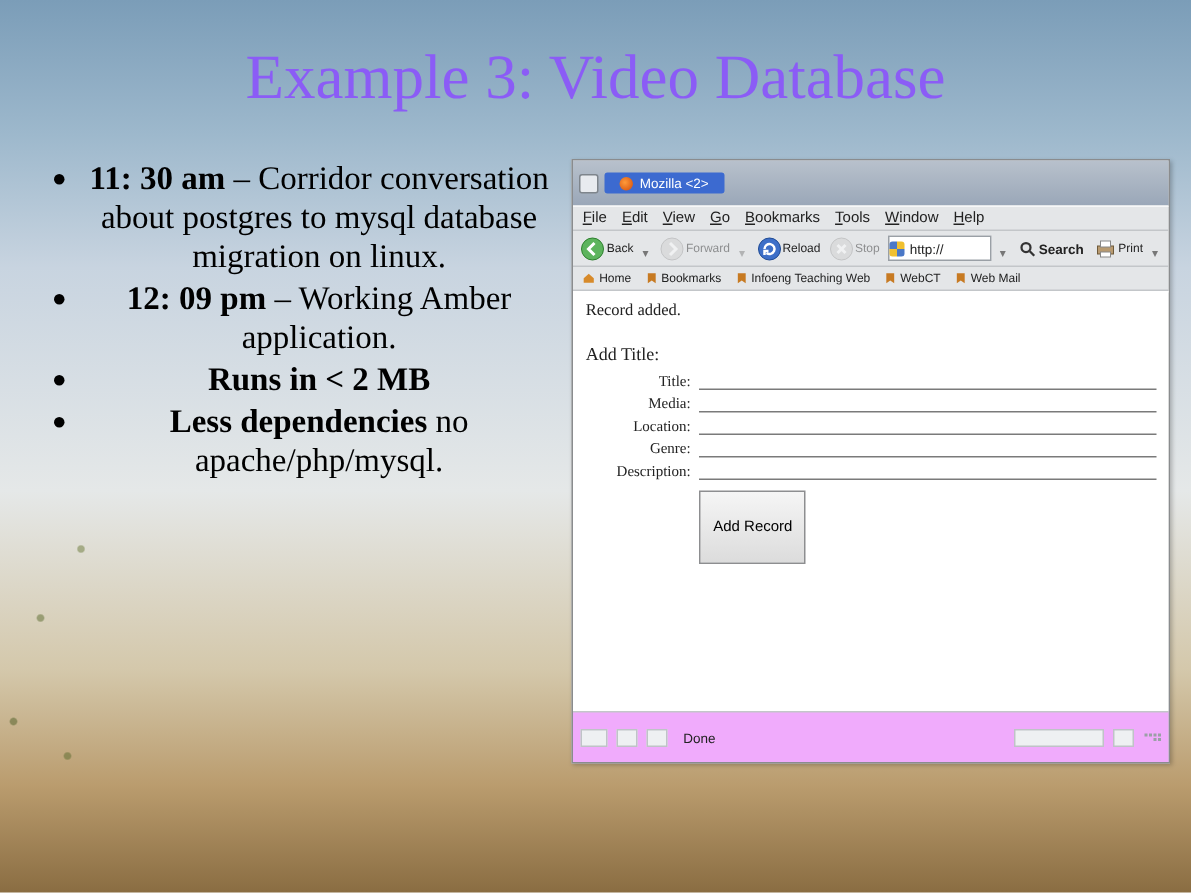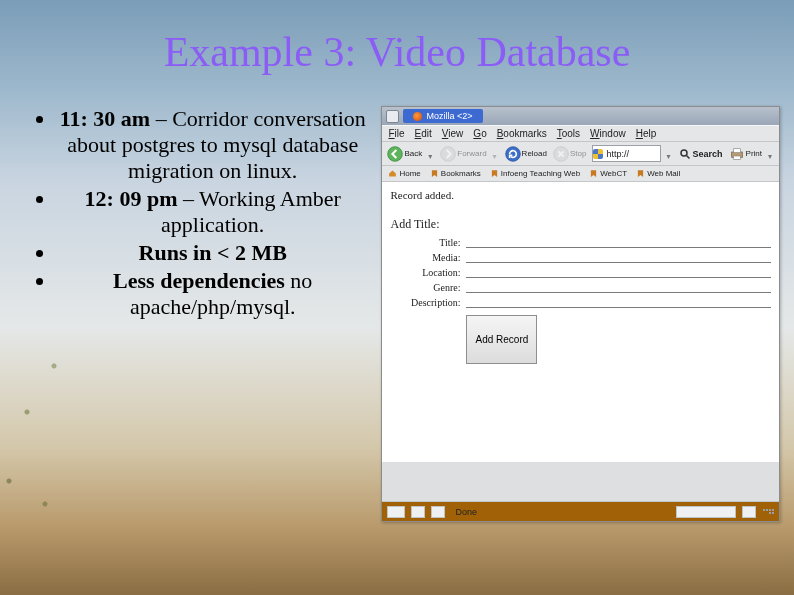--- a/index.html
+++ b/index.html
@@ -51,21 +51,21 @@
     border: 1px solid #8a8c8e;
     background: #dedfe0;
     font-family: "Lucida Grande","Tahoma",Arial,sans-serif;
     font-size: 10px;
     color: #222;
     box-shadow: 1px 1px 3px rgba(0,0,0,.25);
   }
   .titlebar {
     display: flex; align-items: center;
     background: linear-gradient(#b8c1cc,#9aa7b8);
-    height: 18px;
+    height: 30px;
     padding: 6px 4px;
     gap: 4px;
   }
   .titlebar .btn {
     width: 13px; height: 13px;
     background: #e8ebef;
     border: 1px solid #7e858c;
     border-radius: 2px;
   }
   .titlebar .pill {
@@ -158,24 +158,23 @@
     background:transparent; font-size:10px;
   }
   .addbtn { margin-left:76px; margin-top:4px;
     font-size:10px; padding:18px 8px;
     border:1px solid #8d8e90;
     background:linear-gradient(#f5f5f5,#dcdcdc);
     font-family:Tahoma,sans-serif;
   }
   .statusbar {
     display:flex; align-items:center;
-    background:#a16207; border-top:1px solid #c3c6c9;
-    height:20px; padding:0 5px; font-size:9px; gap:6px;
+    background:#f0abfc; border-top:1px solid #c3c6c9;
+    height:34px; padding:0 5px; font-size:9px; gap:6px;
     font-family:Tahoma,Arial,sans-serif;
-    margin-top:39px;
   }
   .statusbar .well{
     border:1px solid #bfc3c7; background:#eef0f2;
     height:12px;
   }
   .statusbar .well.small{ width:18px; }
   .statusbar .well.xsmall{ width:14px; }
   .statusbar .label{ flex:1; padding-left:4px; }
   .statusbar .prog { width:60px; }
   .grip { width:12px; display:flex; flex-wrap:wrap; gap:1px; justify-content:flex-end; }

